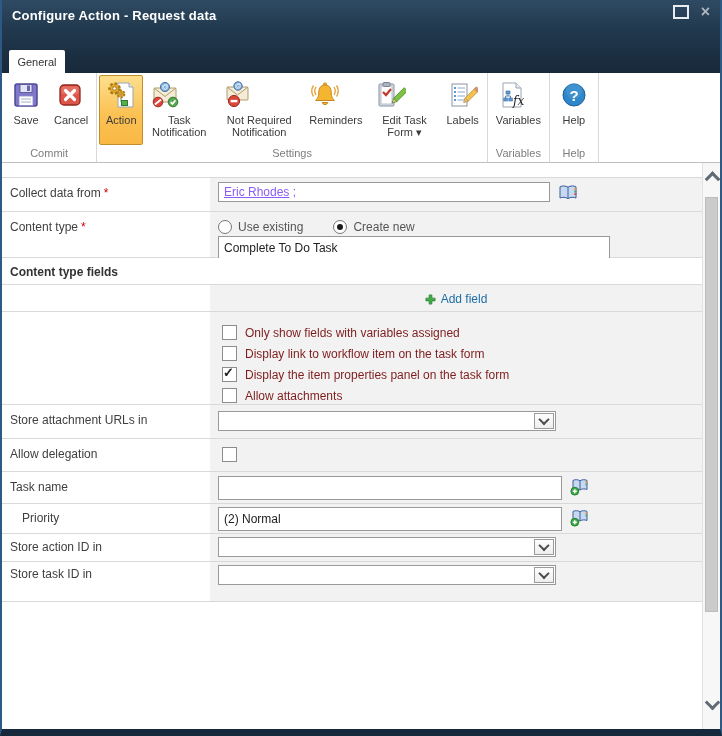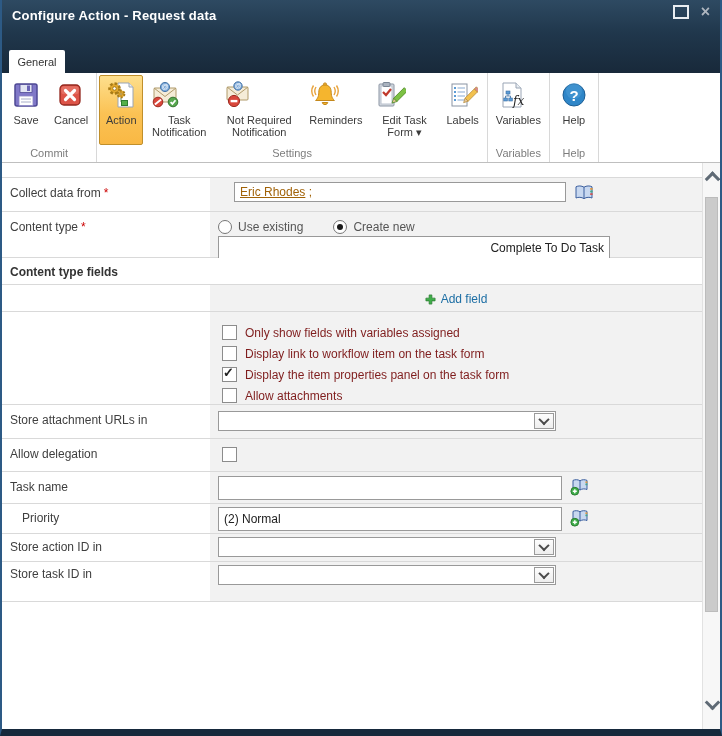--- a/index.html
+++ b/index.html
@@ -28,21 +28,21 @@
   .form-wrap{flex:1;display:flex;overflow:hidden;background:#fff;}
   .form-area{width:700px;flex:0 0 700px;padding-top:14px;box-sizing:border-box;}
   .frow{display:flex;border-bottom:1px solid #d9d9d9;box-sizing:border-box;}
   .frow.first{border-top:1px solid #d9d9d9;}
   .flabel{width:208px;flex:0 0 208px;box-sizing:border-box;padding:8px 6px 4px 8px;font-size:12px;color:#3f3f3f;}
   .flabel b{color:#333;}
   .req{color:#c00;margin-left:3px;}
   .fvalue{flex:1;background:#f2f2f2;padding:4px 8px;box-sizing:border-box;}
   .fvalue.plain{background:#fff;}
   .tinput{height:20px;border:1px solid #999;background:#fff;font-size:12px;padding:1px 5px;box-sizing:content-box;font-family:"Liberation Sans",sans-serif;color:#222;}
-  .peoplebox{height:20px;border:1px solid #999;background:#fff;font-size:12px;padding:2px 5px 0 5px;box-sizing:border-box;color:#a16207;margin-left:16px;}
+  .peoplebox{height:20px;border:1px solid #999;background:#fff;font-size:12px;padding:2px 5px 0 5px;box-sizing:border-box;color:#8b5cf6;}
   .peoplebox .uname{text-decoration:underline;}
   .valrow{display:flex;align-items:flex-start;gap:8px;}
   .lookup-btn{margin-top:2px;cursor:default;}
   .dd{height:20px;border:1px solid #999;background:#fff;position:relative;box-sizing:border-box;}
   .dd .arrowbox{position:absolute;right:1px;top:1px;bottom:1px;width:18px;border:1px solid #9a9a9a;background:linear-gradient(#fdfdfd,#eee);display:flex;align-items:center;justify-content:center;}
   .chev{display:inline-block;width:6px;height:6px;border-left:2px solid #4a4a4a;border-bottom:2px solid #4a4a4a;}
   .chev.down{transform:rotate(-45deg) translate(1px,-1px);}
   .radio-line{display:flex;align-items:center;gap:6px;margin:4px 0 2px 0;font-size:12px;color:#555;}
   .radio{width:12px;height:12px;border:1px solid #767676;border-radius:50%;background:#fff;position:relative;flex:0 0 12px;}
   .radio.selected::after{content:"";position:absolute;left:3px;top:3px;width:6px;height:6px;border-radius:50%;background:#1a1a1a;}
@@ -253,21 +253,21 @@
       <div class="frow h-r2">
         <div class="flabel"><span>Content type</span><span class="req">*</span></div>
         <div class="fvalue">
           <div class="radio-line">
             <span class="radio"></span>
             <span>Use existing</span>
             <span class="radio-gap"></span>
             <span class="radio selected"></span>
             <span>Create new</span>
           </div>
-          <input class="tinput" style="width: 380px; text-align: right;" value="Complete To Do Task">
+          <input class="tinput" style="width: 380px;" value="Complete To Do Task">
         </div>
       </div>
 
       <div class="frow h-r3">
         <div class="flabel" style="padding-top:7px;"><b>Content type fields</b></div>
         <div class="fvalue plain"></div>
       </div>
 
       <div class="frow h-r4">
         <div class="flabel"></div>

